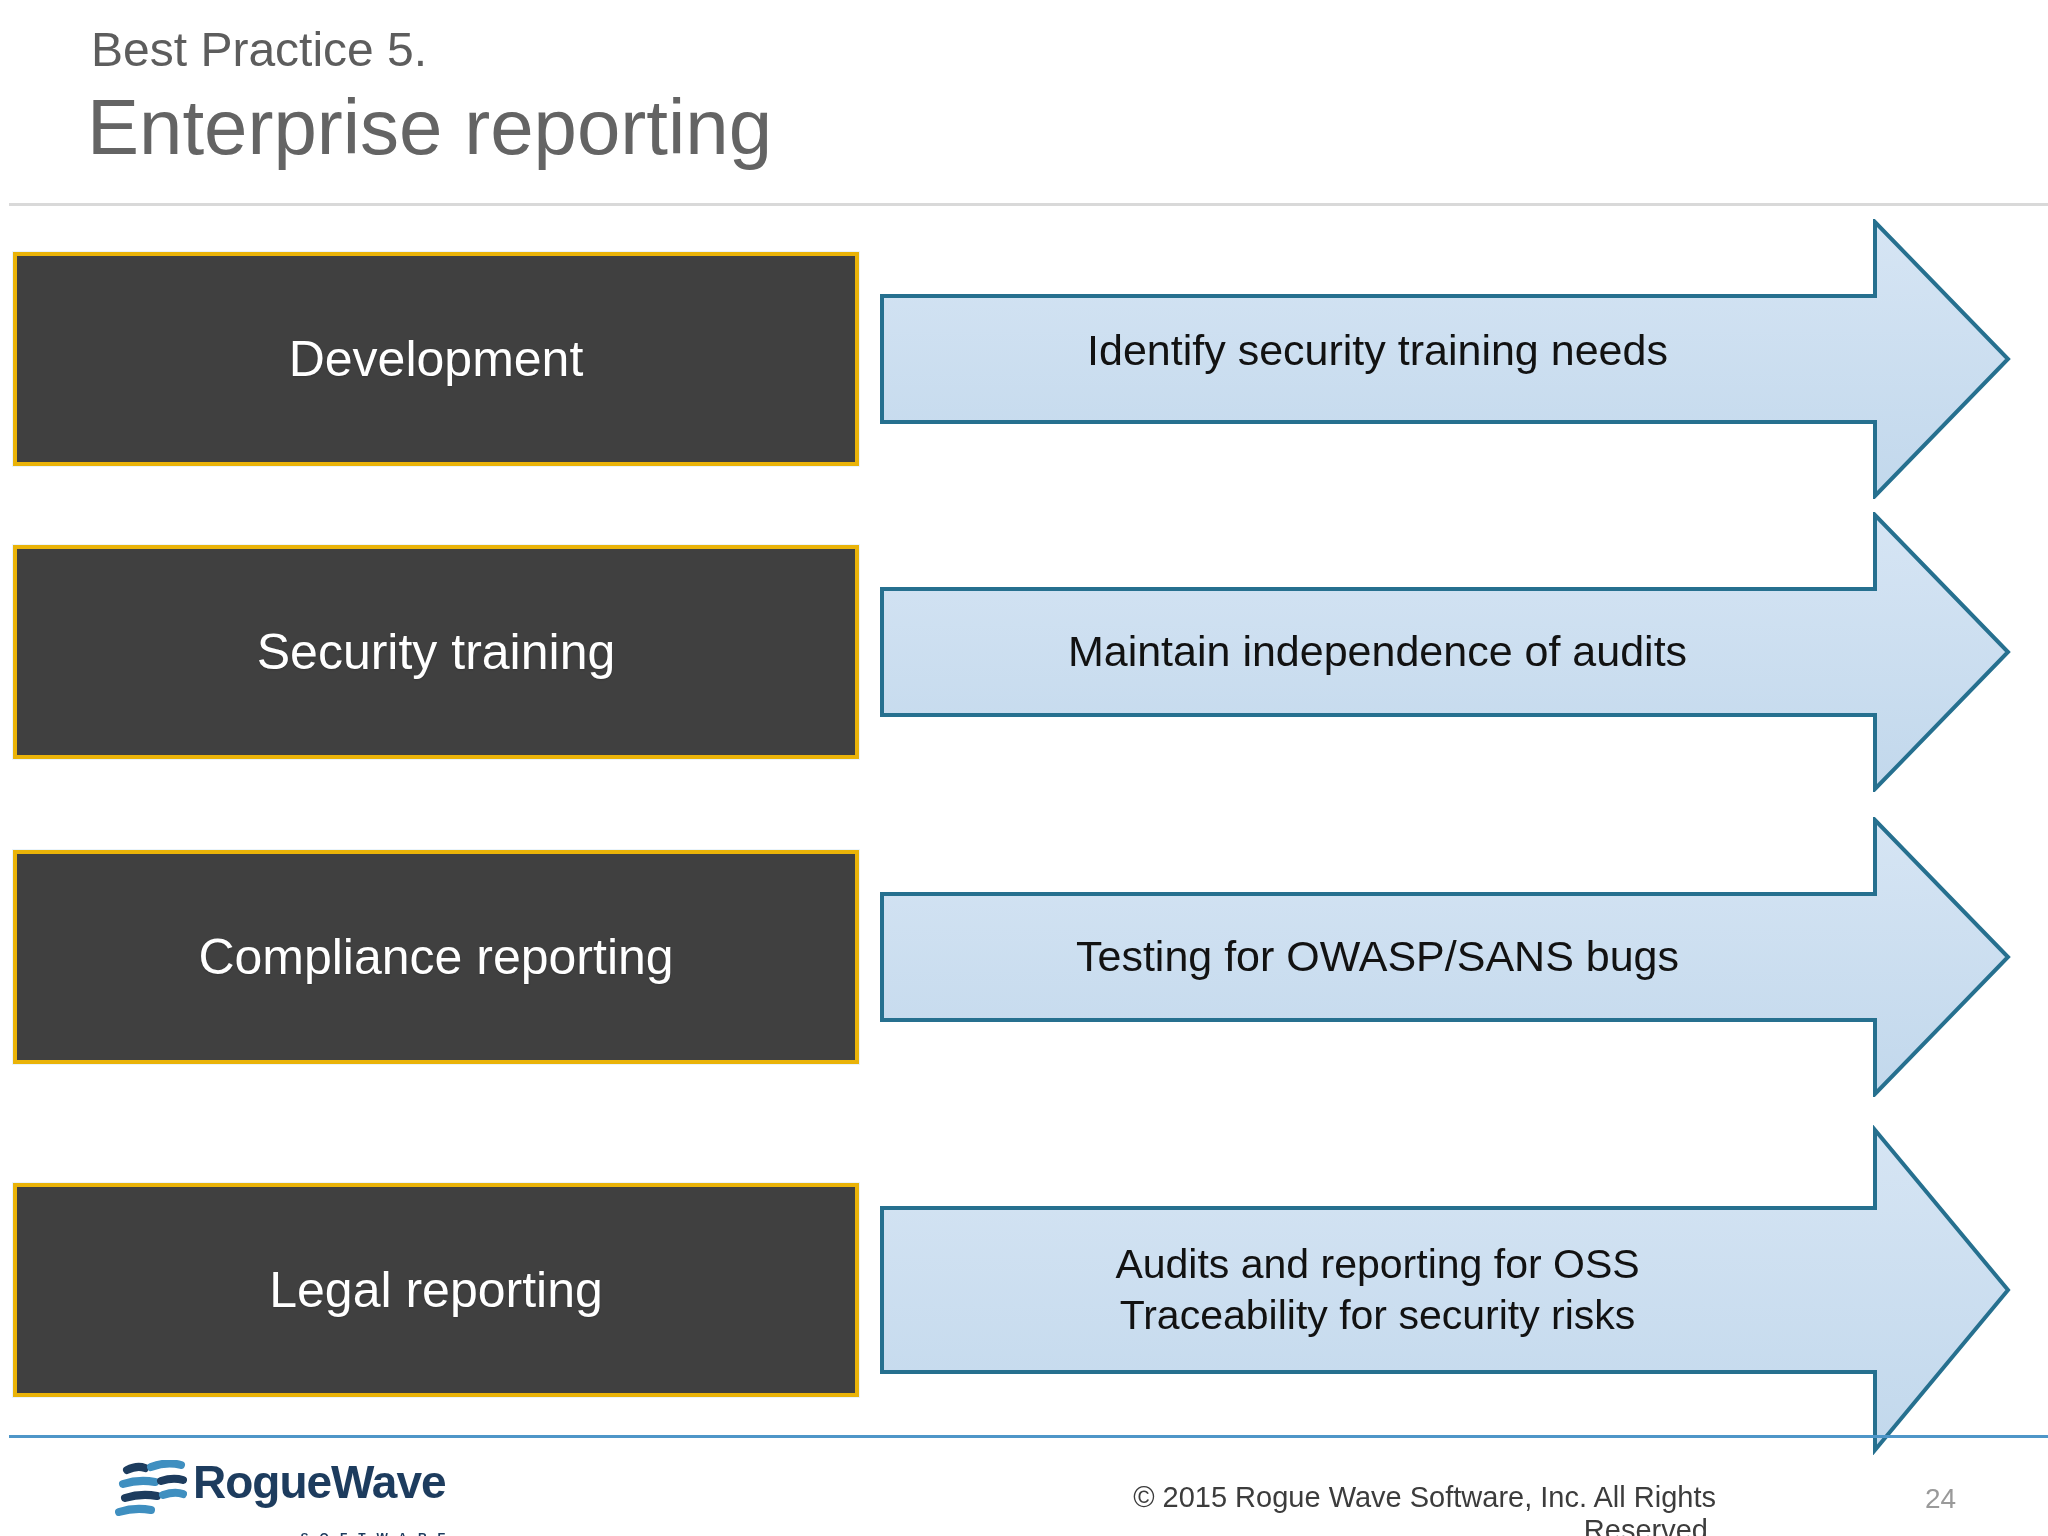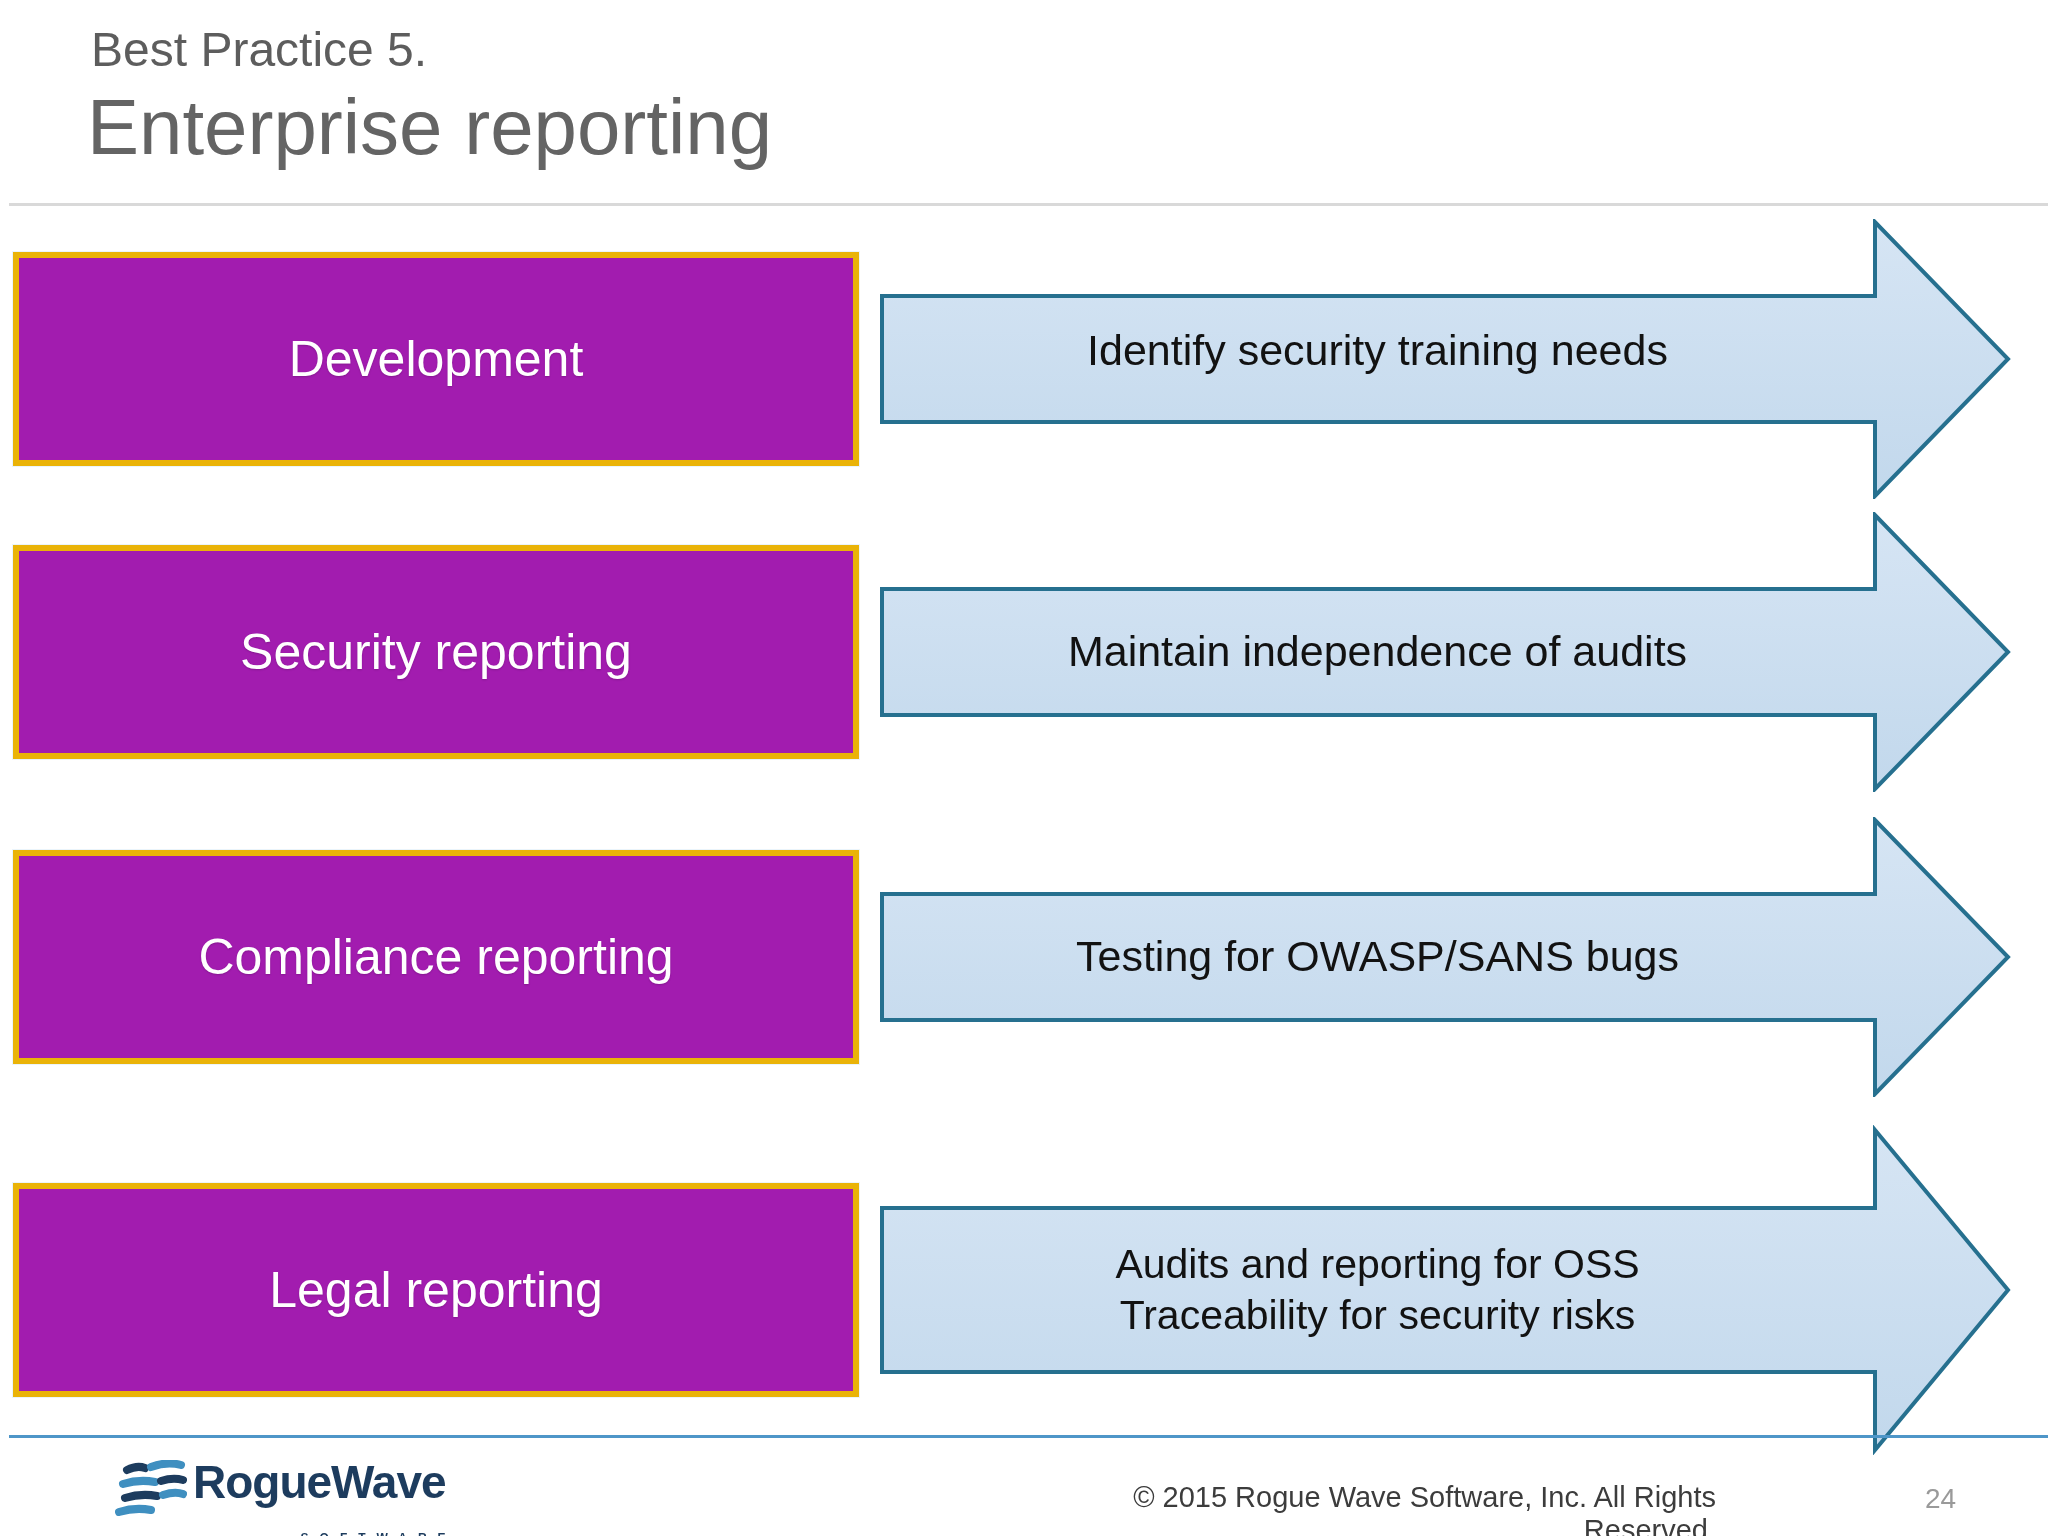--- a/index.html
+++ b/index.html
@@ -14,21 +14,21 @@
   }
   .title{
     position:absolute;left:78px;top:82px;font-size:78px;color:#646464;
   }
   .header-divider{
     position:absolute;left:0;top:203px;width:2048px;height:3px;background:#d9d9d9;
   }
   
   .category-box{
     position:absolute;left:4px;width:846px;height:214px;box-sizing:border-box;
-    background:#a21caf;border:6px solid #eab308;outline:1px solid #eaf4fb;
+    background:#404040;border:4px solid #eab308;outline:1px solid #eaf4fb;
     display:flex;align-items:center;justify-content:center;
   }
   .category-box .label{
     color:#ffffff;font-size:50px;text-shadow:0 1px 2px rgba(0,0,0,0.18);
   }
   .box-r0{top:252px}.box-r1{top:545px}.box-r2{top:850px}.box-r3{top:1183px}
   .arrow-svg{position:absolute;left:871px;width:1132px;display:block;}
   .arr-r0{top:219px;height:280px}
   .arr-r1{top:512px;height:280px}
   .arr-r2{top:817px;height:280px}
@@ -85,21 +85,21 @@
         <stop offset="1" stop-color="#C2D8EC"></stop>
       </linearGradient>
     </defs>
     <polygon points="2,77 995,77 995,3 1128,140 995,277 995,203 2,203" fill="url(#arrowGrad)" stroke="#26708F" stroke-width="4"></polygon>
   </svg>
   <div class="arrow-label lab-r0">
     <div>Identify security training needs</div>
   </div>
 
   <div class="category-box box-r1">
-    <span class="label">Security reporting</span>
+    <span class="label">Security training</span>
   </div>
   <svg class="arrow-svg arr-r1" viewBox="0 0 1132 280">
     <polygon points="2,77 995,77 995,3 1128,140 995,277 995,203 2,203" fill="url(#arrowGrad)" stroke="#26708F" stroke-width="4"></polygon>
   </svg>
   <div class="arrow-label lab-r1">
     <div>Maintain independence of audits</div>
   </div>
 
   <div class="category-box box-r2">
     <span class="label">Compliance reporting</span>

